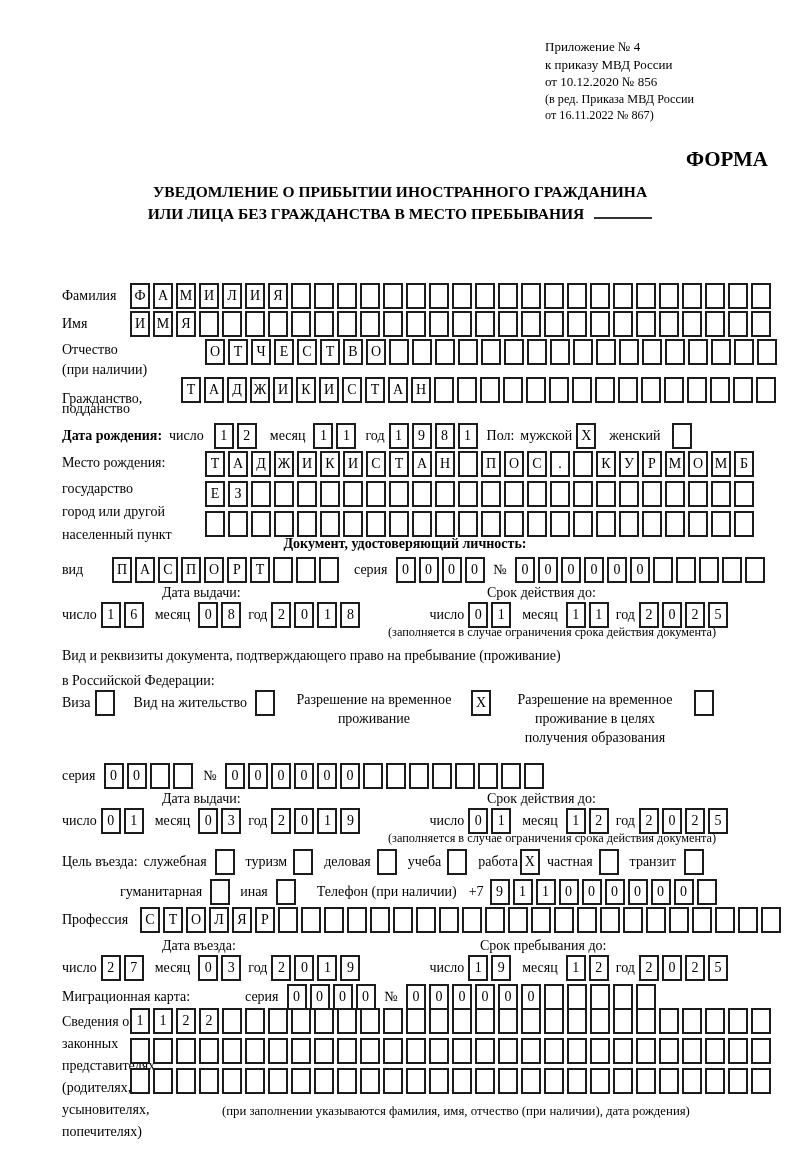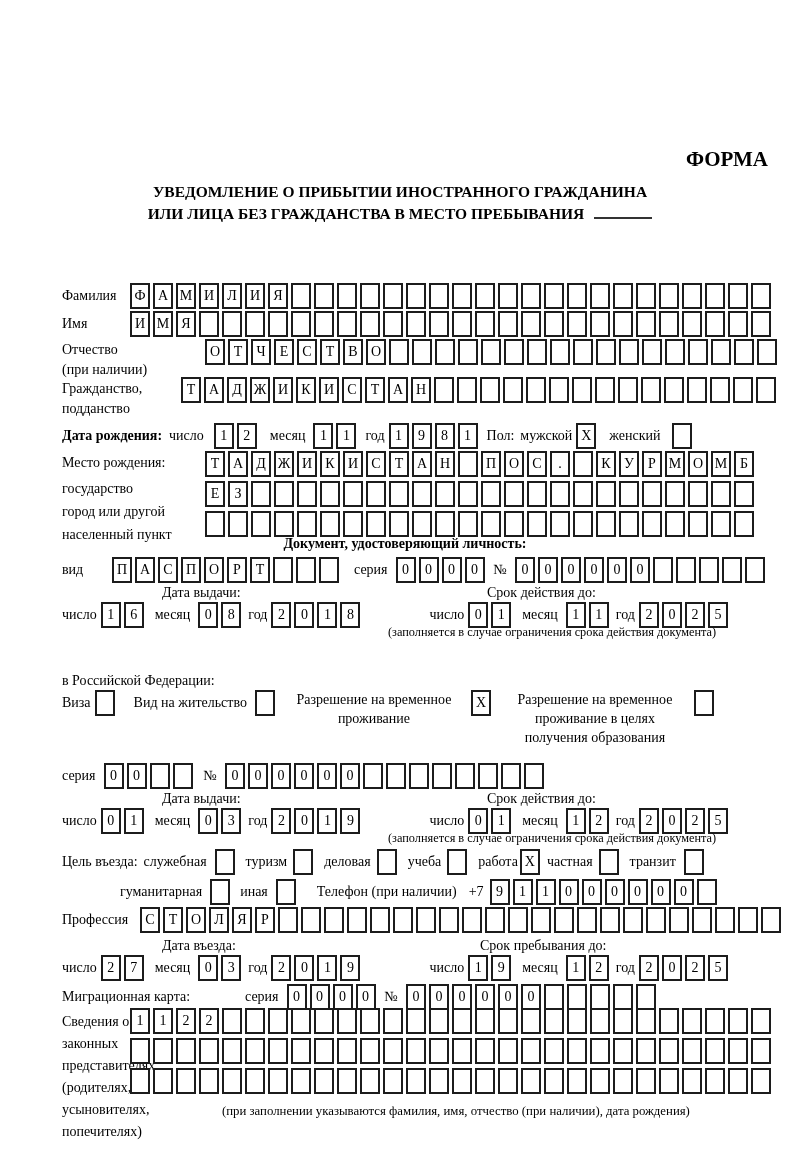--- a/index.html
+++ b/index.html
@@ -24,20 +24,27 @@
   .lw68{width:68px;flex:none;} .lw78{width:78px;flex:none;}
   .g2{margin-right:2px;} .g4{margin-right:4px;} .g6{margin-right:6px;} .g8{margin-right:8px;}
   .g10{margin-right:10px;} .g12{margin-right:12px;} .g14{margin-right:7px;font-weight:bold;} .g16{margin-right:16px;}
   .g18{margin-right:18px;}
 </style>
 </head>
 <body>
 
 <div class="page">
 
+  <div class="abs hdr" style="left:545px;top:38px;">
+    <div>Приложение № 4</div>
+    <div>к приказу МВД России</div>
+    <div>от 10.12.2020 № 856</div>
+    <div class="sm">(в ред. Приказа МВД России</div>
+    <div class="sm">от 16.11.2022 № 867)</div>
+  </div>
   <div class="abs forma" style="right:32px;top:147px;">ФОРМА</div>
 
   <div class="abs title" style="left:0;top:181px;">
     <div>УВЕДОМЛЕНИЕ О ПРИБЫТИИ ИНОСТРАННОГО ГРАЖДАНИНА</div>
     <div><span>ИЛИ ЛИЦА БЕЗ ГРАЖДАНСТВА В МЕСТО ПРЕБЫВАНИЯ</span><span class="uline"></span></div>
   </div>
 
 
   <div class="row" style="left:62px;top:283px;">
     <span class="lbl lw68">Фамилия</span>
@@ -131,21 +138,21 @@
         <span class="cell"></span>
         <span class="cell"></span>
         <span class="cell"></span>
         <span class="cell"></span>
         <span class="cell"></span>
         <span class="cell"></span>
         <span class="cell"></span>
       </span>
   </div>
 
-  <div class="abs lbl" style="left:62px;top:381px;text-align:center;">Гражданство,</div>
+  <div class="abs lbl" style="left:62px;top:391px;text-align:center;">Гражданство,</div>
   <div class="abs lbl" style="left:62px;top:401px;">подданство</div>
   <div class="row" style="left:181px;top:377px;">
     <span class="cells">
         <span class="cell">Т</span>
         <span class="cell">А</span>
         <span class="cell">Д</span>
         <span class="cell">Ж</span>
         <span class="cell">И</span>
         <span class="cell">К</span>
         <span class="cell">И</span>
@@ -360,20 +367,21 @@
     <span class="lbl g4">год</span>
     <span class="cells">
         <span class="cell">2</span>
         <span class="cell">0</span>
         <span class="cell">2</span>
         <span class="cell">5</span>
       </span>
   </div>
   <div class="abs note" style="left:388px;top:625px;">(заполняется в случае ограничения срока действия документа)</div>
 
+  <div class="abs lbl" style="left:62px;top:648px;">Вид и реквизиты документа, подтверждающего право на пребывание (проживание)</div>
   <div class="abs lbl" style="left:62px;top:673px;">в Российской Федерации:</div>
   <div class="rowtop" style="left:62px;top:690px;">
     <span class="lbl g4" style="line-height:26px;">Виза</span>
     <span class="cells g16">
         <span class="cell"></span>
       </span>
     <span class="lbl g8" style="line-height:26px;">Вид на жительство</span>
     <span class="cells g14">
         <span class="cell"></span>
       </span>

